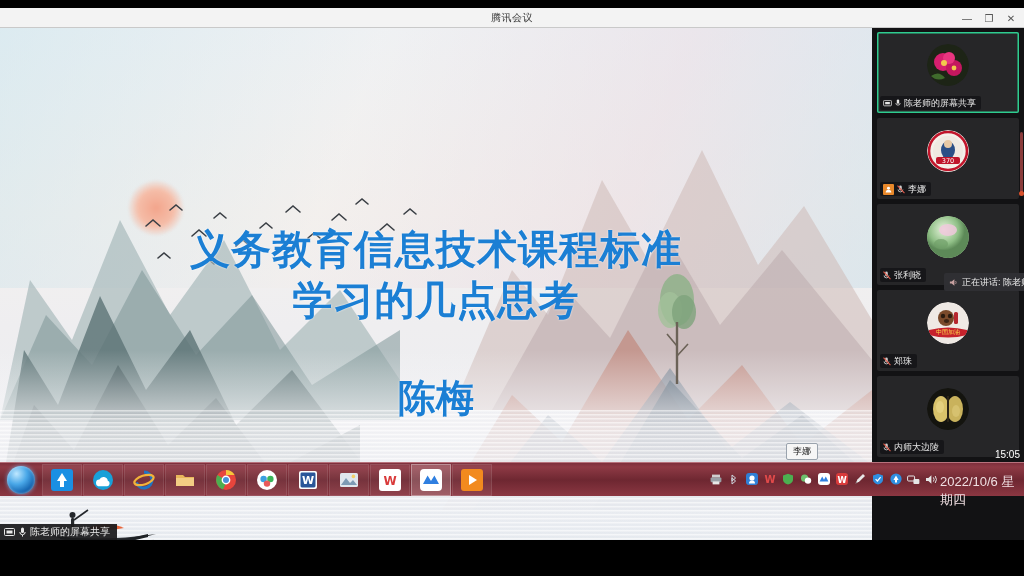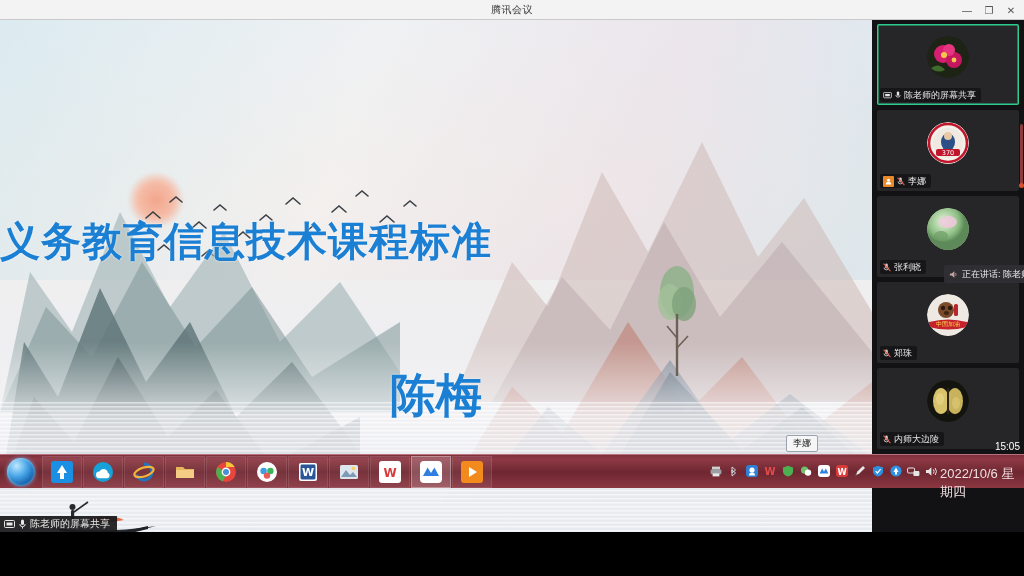--- a/index.html
+++ b/index.html
@@ -1,19 +1,19 @@
 <!DOCTYPE html>
 <html><head>
 <meta charset="utf-8">
 <style>
   * { margin:0; padding:0; box-sizing:border-box; }
   html,body{ width:1024px; height:576px; overflow:hidden; background:#000;
              font-family:"Liberation Sans","DejaVu Sans",sans-serif; }
 
-  #app{ position:relative; width:1024px; height:488px; background:#4c1d95; }
+  #app{ position:relative; width:1024px; height:488px; background:#4c1d95;margin-top:8px; }
 
   
   .titlebar{ position:absolute; left:0; top:0; width:1024px; height:20px;
              background:#f3f3f3; border-bottom:1px solid #c9c9c9;
              display:flex; align-items:center; justify-content:center; }
   .titlebar .tb-title{ font-size:10px; color:#3c3c3c; letter-spacing:.5px; }
   .winbtns{ position:absolute; right:2px; top:0; height:20px; display:flex; align-items:center; }
   .winbtn{ width:22px; height:20px; display:flex; align-items:center; justify-content:center;
            font-size:10px; color:#555; cursor:default; }
 
@@ -43,27 +43,27 @@
   .birds{ position:absolute; left:140px; top:168px; width:300px; height:90px; }
 
   
   .tree{ position:absolute; left:648px; top:238px; }
 
   
   .boat{ position:absolute; left:44px; top:478px; }
 
   
   .slide-text{ position:absolute; left:0; top:0; width:872px; height:512px; }
-  .slide-title{ position:absolute; left:0; top:196px; width:872px; 
+  .slide-title{ position:absolute; left:0; top:196px; width:872px; text-align:center;
                 font-family:"DejaVu Sans","Liberation Sans",sans-serif;
                 font-size:40px; font-weight:bold; line-height:1.28; color:#1b7fd4;
                 letter-spacing:1px; text-shadow:0 0 2px rgba(255,255,255,.9); }
   .slide-author{ position:absolute; left:0; top:345px; width:872px; text-align:center;
                 font-family:"DejaVu Sans","Liberation Sans",sans-serif;
-                font-size:46px; font-weight:bold; color:#1b7fd4;
+                font-size:38px; font-weight:bold; color:#1b7fd4;
                 text-shadow:0 0 2px rgba(255,255,255,.9); }
 
   
   .share-chip{ position:absolute; left:0; bottom:0; height:16px; padding:0 7px 0 4px;
                background:rgba(28,28,30,.94); display:flex; align-items:center; gap:4px; }
   .share-chip .lbl{ font-size:10px; color:#e8e8e8; }
 
   
   .rail{ position:absolute; left:872px; top:20px; width:152px; height:512px;
          background:#121214; padding:4px 5px 0 5px; }
@@ -191,20 +191,21 @@
         <rect x="27" y="12" width="3.2" height="18" rx="1.4"></rect>
         <circle cx="28.5" cy="9" r="3"></circle>
       </g>
       <path d="M30 14 L44 4" stroke="#25282c" stroke-width="1.6" fill="none"></path>
       <path d="M10 36 Q58 46 110 34" stroke="#b9bec6" stroke-width="1" fill="none" opacity=".5"></path>
     </svg>
 
     <div class="slide-text">
       <div class="slide-title">
         <div>义务教育信息技术课程标准</div>
+        <div>学习的几点思考</div>
       </div>
       <div class="slide-author">陈梅</div>
     </div>
 
     <div class="share-chip">
       <svg width="11" height="9" viewBox="0 0 11 9">
         <rect x="0.5" y="0.5" width="10" height="7" rx="1" fill="none" stroke="#e8e8e8" stroke-width="1"></rect>
         <rect x="2.5" y="2.5" width="6" height="3" fill="#e8e8e8"></rect>
       </svg>
       <svg width="7" height="10" viewBox="0 0 7 10">

